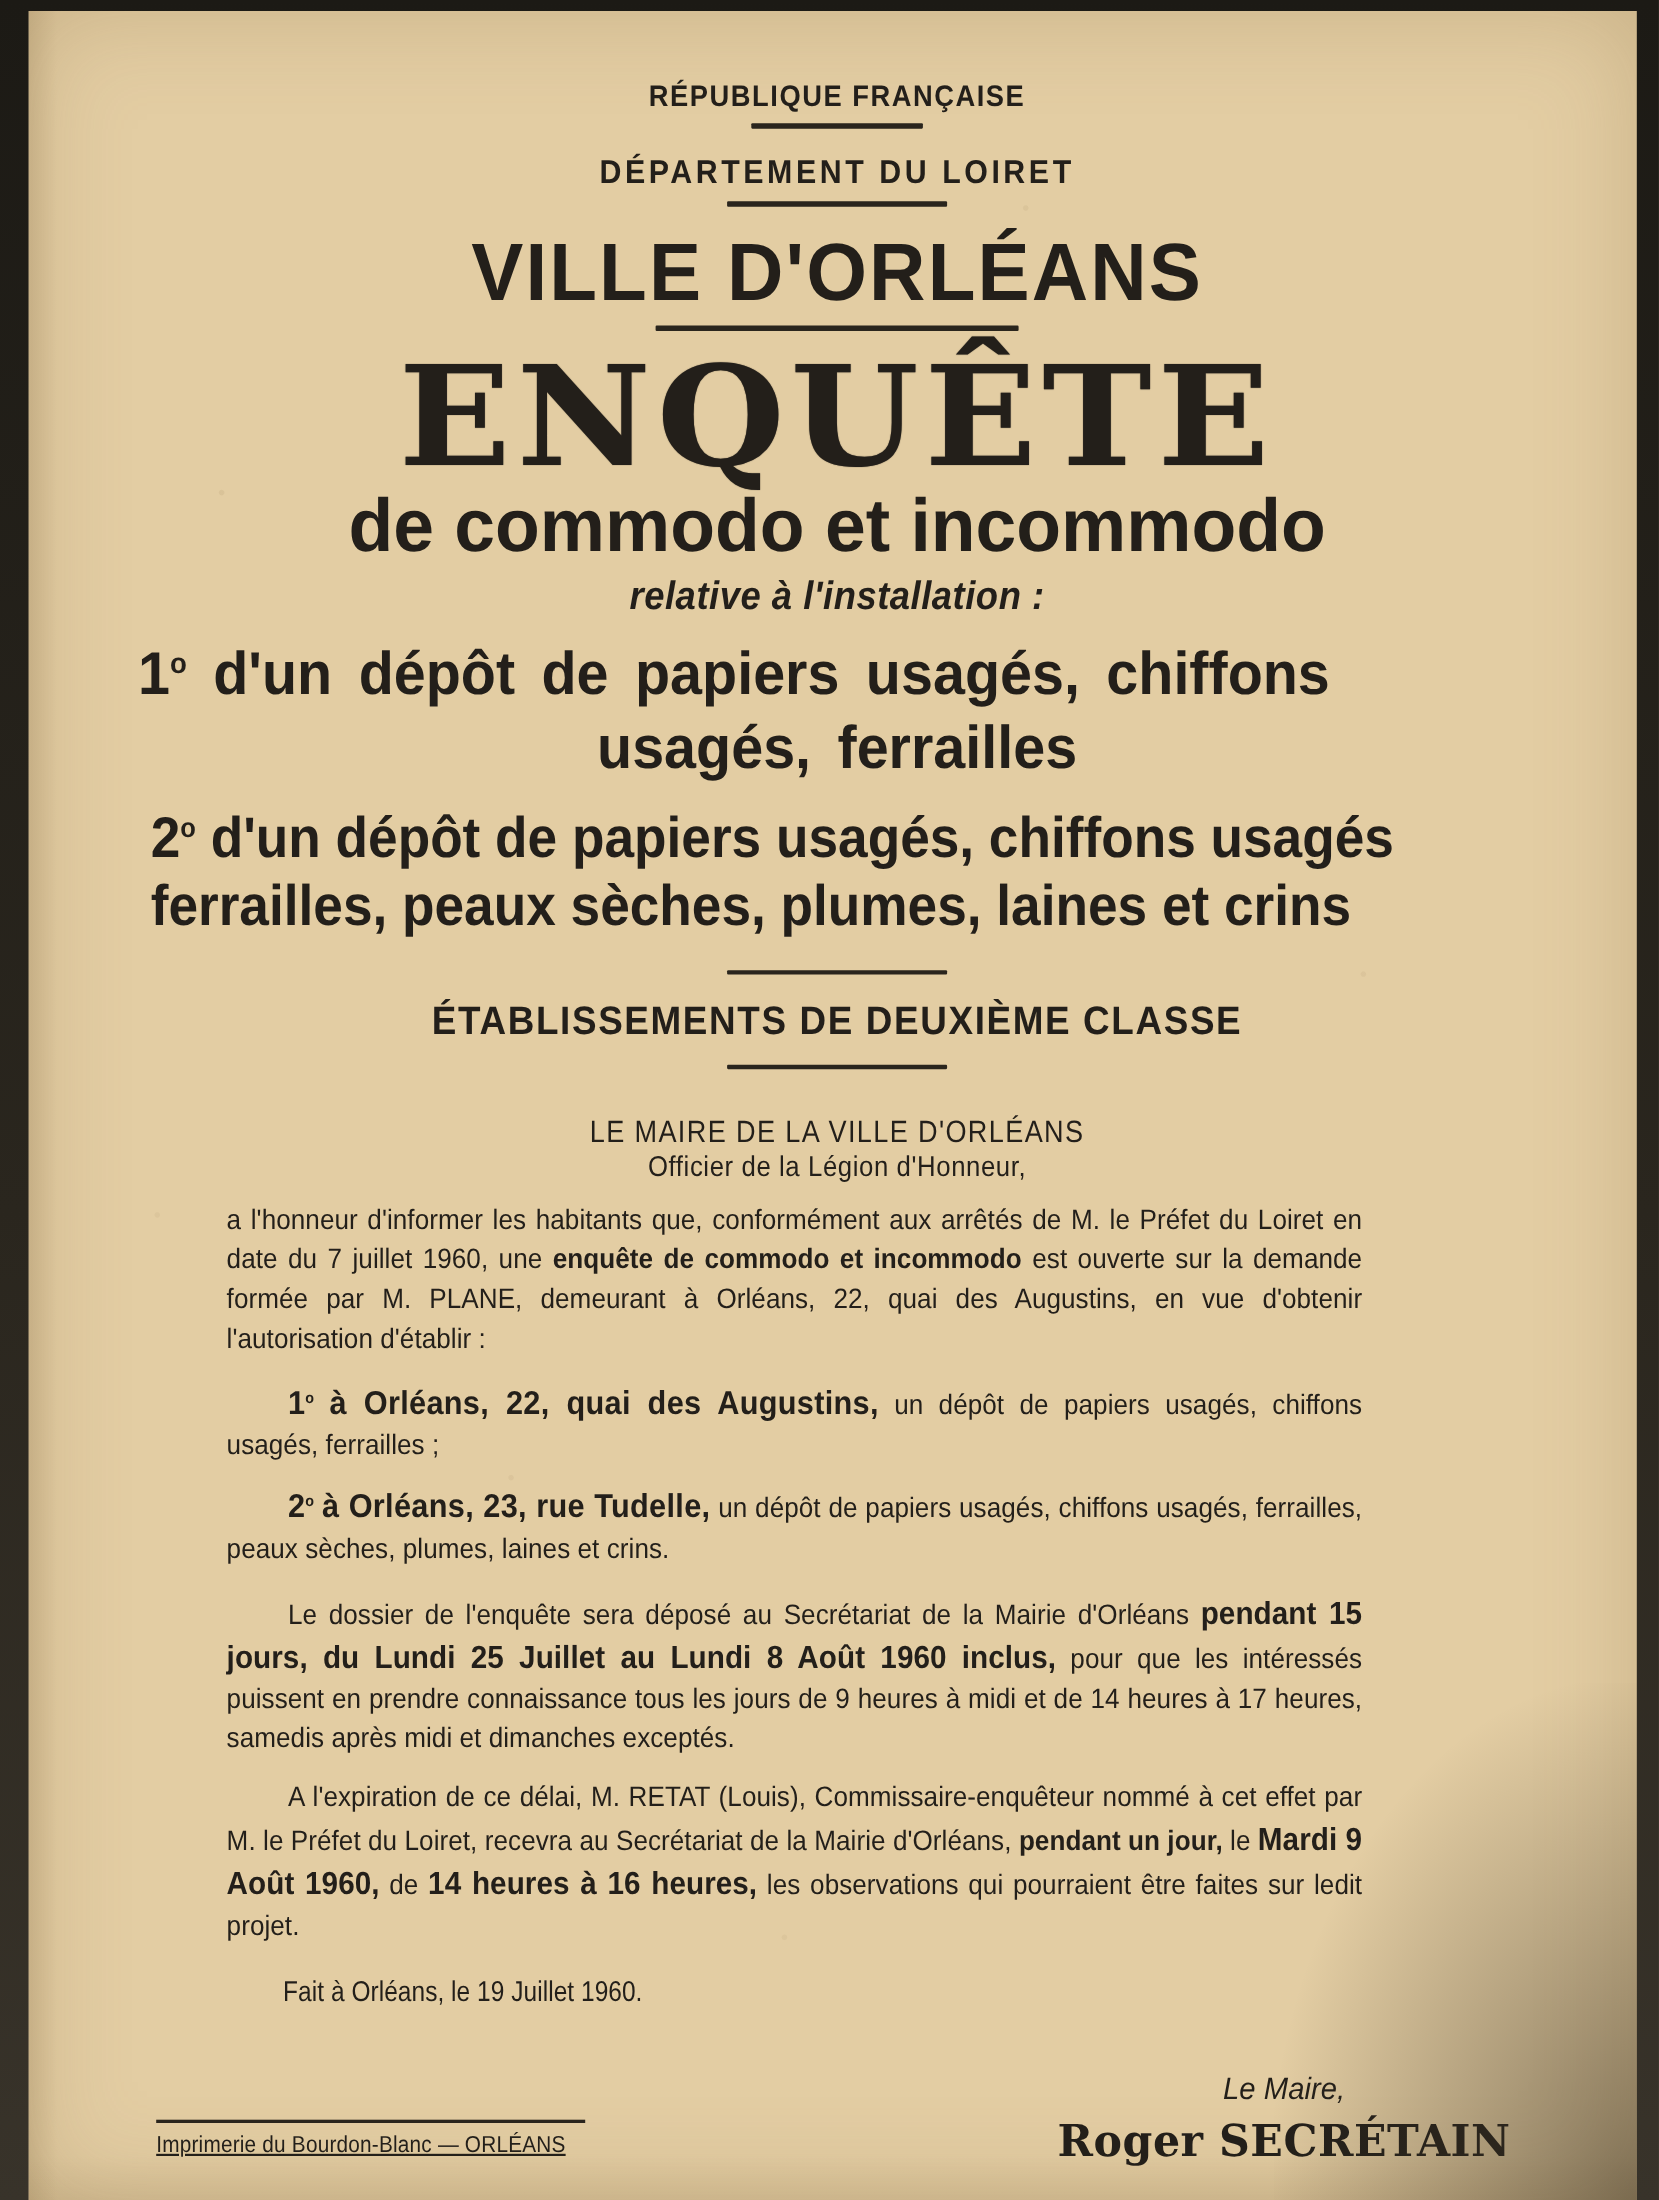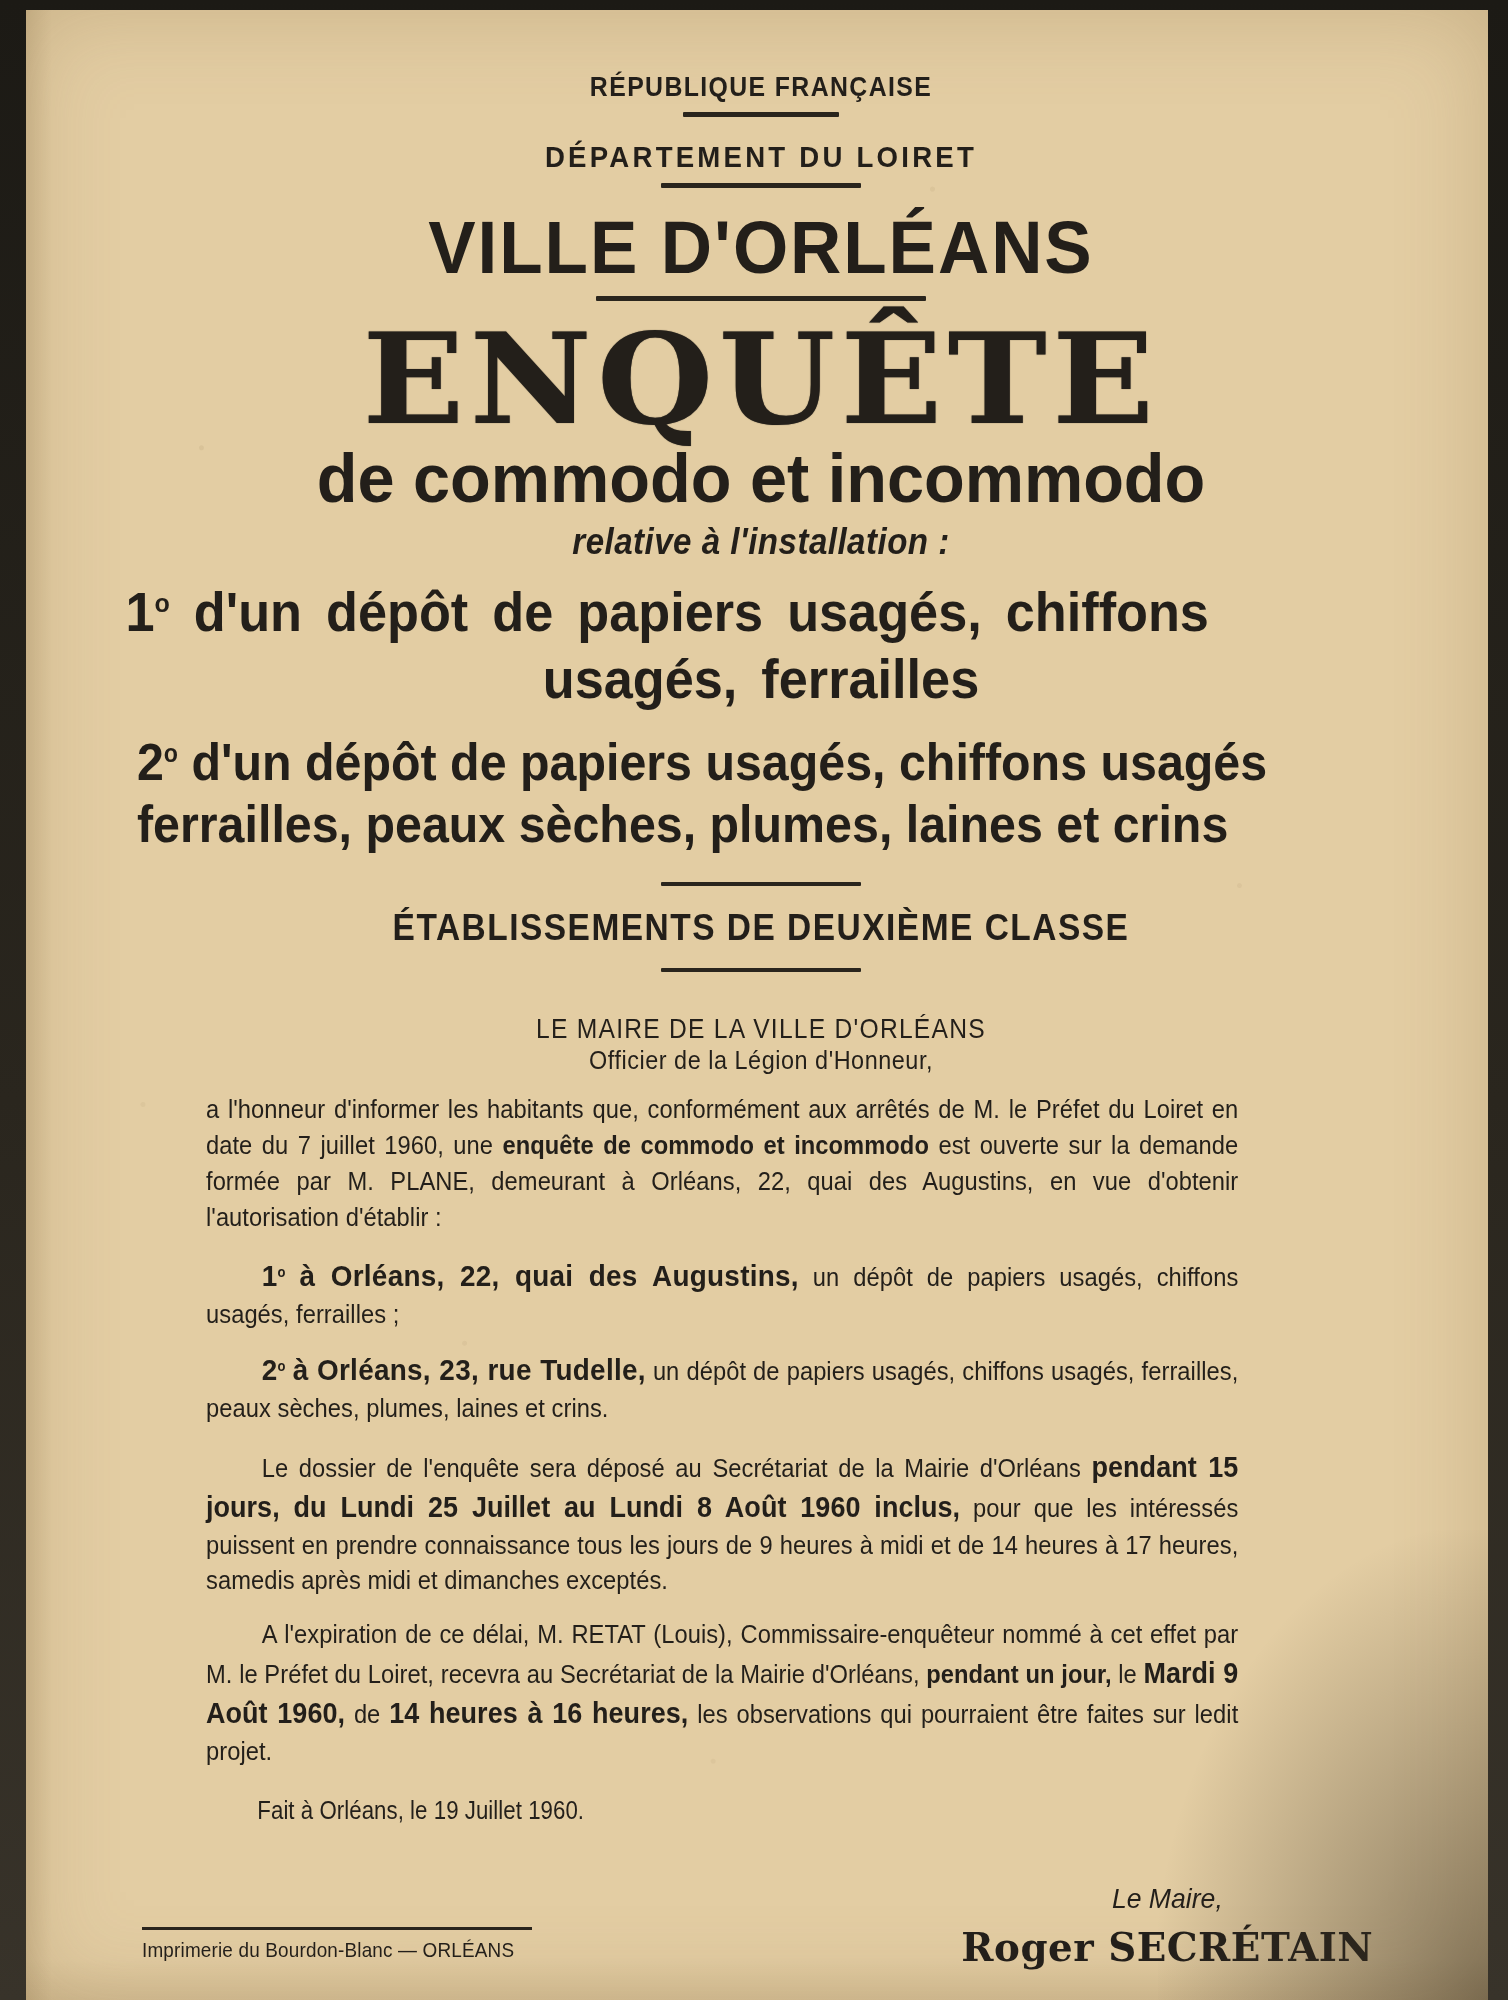--- a/index.html
+++ b/index.html
@@ -276,21 +276,21 @@
         <div style="height:12px"></div>
 
         <p class="ind"><span>A l'expiration de ce délai, M. RETAT (Louis), Commissaire-enquêteur nommé à cet effet par M. le Préfet du Loiret, recevra au Secrétariat de la Mairie d'Orléans, </span><b>pendant un jour,</b><span> le </span><b class="bigdate">Mardi 9 Août 1960,</b><span> de </span><b class="bigdate">14 heures à 16 heures,</b><span> les observations qui pourraient être faites sur ledit projet.</span></p>
 
         <div style="height:16px"></div>
 
         <p class="fait" style="text-indent:60px;">Fait à Orléans, le 19 Juillet 1960.</p>
       </div>
 
       <div id="footer">
-        <div style="position:absolute;left:56px;bottom:38px;">
+        <div style="position:absolute;left:56px;bottom:38px;text-decoration:underline;">
           <div class="imprint-rule"></div>
           <div class="imprint">Imprimerie du Bourdon-Blanc — ORLÉANS</div>
         </div>
         <div style="position:absolute;right:56px;bottom:30px;text-align:center;">
           <div class="lemaire">Le Maire,</div>
           <div style="height:8px"></div>
           <div class="signature"><span>Roger </span><span>SECRÉTAIN</span></div>
         </div>
       </div>
 

